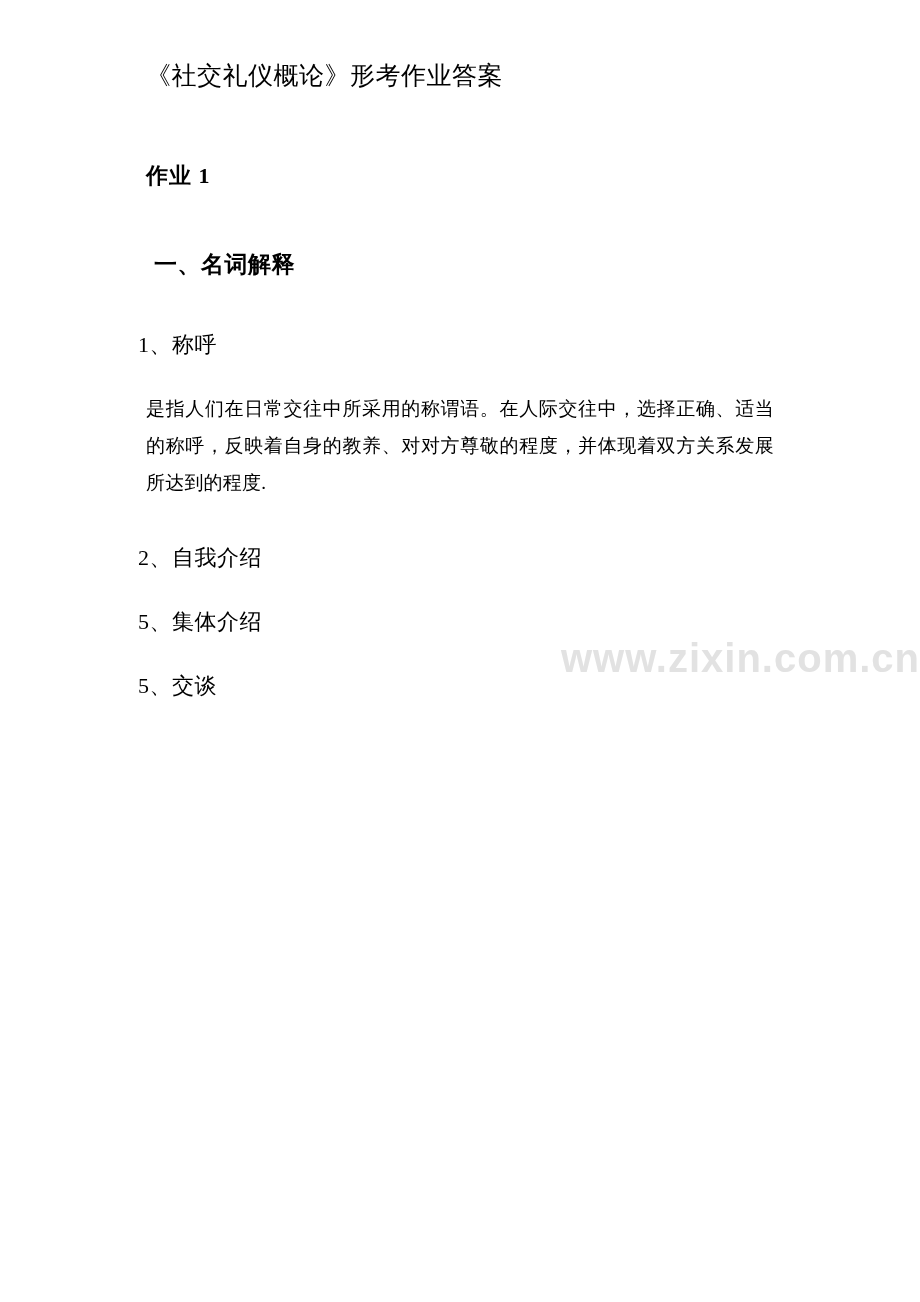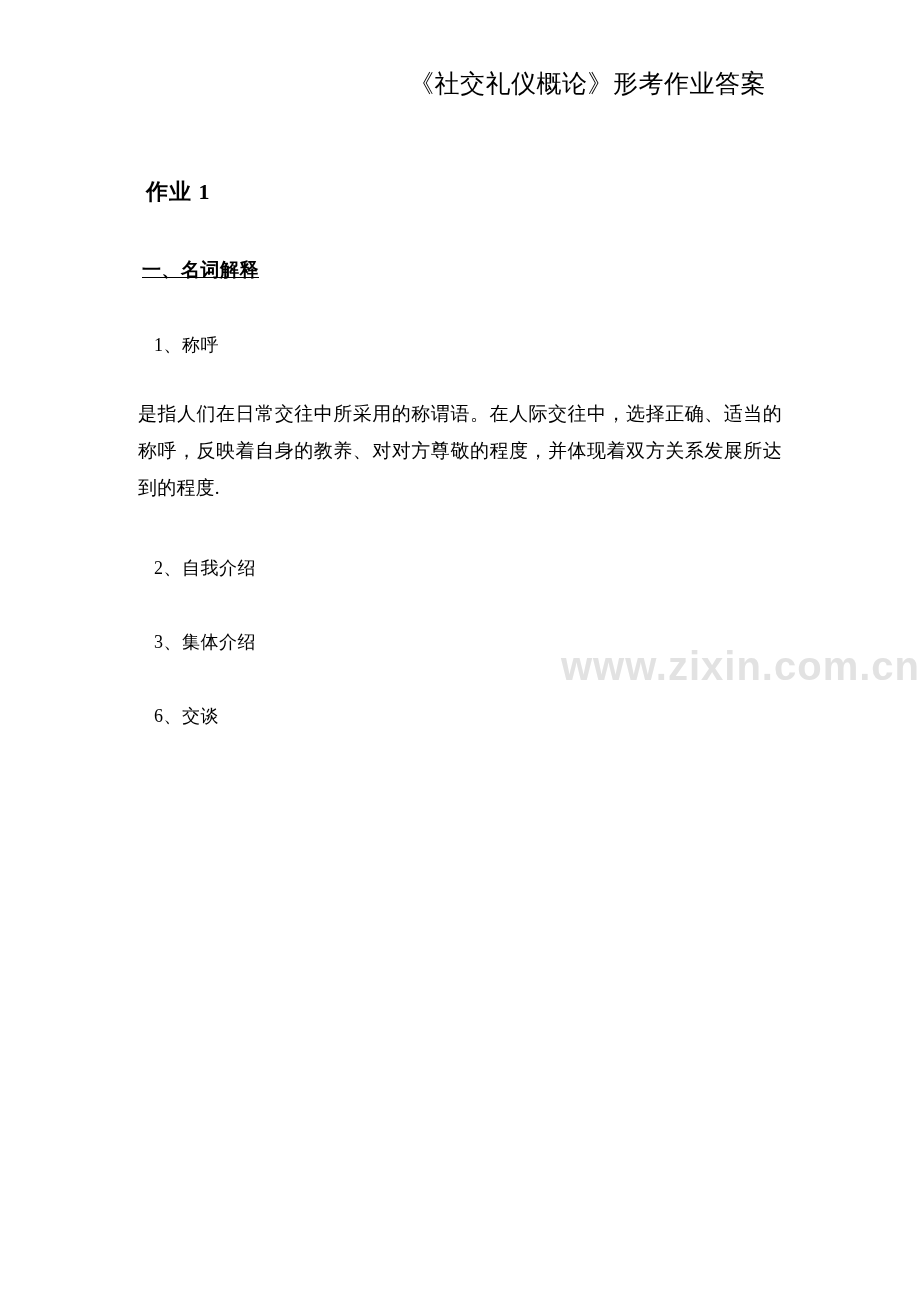--- a/index.html
+++ b/index.html
@@ -16,53 +16,52 @@
     overflow: hidden;
   }
   .page {
     position: relative;
     width: 920px;
     height: 1302px;
     box-sizing: border-box;
     padding: 0 138px;
   }
   .doc-title {
-    text-align: right;
+    text-align: left;
     font-size: 25px;
     line-height: 1.5;
     font-weight: normal;
-    margin: 16px;
+    margin: 8px;
     padding-top: 49px;
     letter-spacing: 0.5px;
   }
   .section-heading {
     font-size: 22px;
     font-weight: bold;
     margin: 8px;
     padding-top: 58px;
     letter-spacing: 1px;
   }
   .sub-heading {
-    font-size: 19px;
+    font-size: 23px;
     font-weight: bold;
-    margin: 4px;
+    margin: 16px;
     padding-top: 42px;
     letter-spacing: 0.5px;
-    text-decoration: underline;
   }
   .term {
-    font-size: 18px;
-    margin: 16px;
+    font-size: 22px;
+    margin: 0;
     padding-top: 34px;
     letter-spacing: 0.5px;
   }
   .para {
     font-size: 19px;
     line-height: 1.95;
-    margin: 0;
+    margin: 8px;
     padding-top: 22px;
     text-align: justify;
     text-justify: inter-ideograph;
     letter-spacing: 0.2px;
   }
   .para.tight {
     padding-top: 14px;
   }
   .watermark {
     position: absolute;
@@ -97,18 +96,18 @@
 
     <h2 class="section-heading">作业 1</h2>
 
     <h3 class="sub-heading">一、名词解释</h3>
 
     <p class="term">1、称呼</p>
     <p class="para">是指人们在日常交往中所采用的称谓语。在人际交往中，选择正确、适当的称呼，反映着自身的教养、对对方尊敬的程度，并体现着双方关系发展所达到的程度.</p>
 
     <p class="term">2、自我介绍</p>
 
-    <p class="term">3、集体介绍</p>
+    <p class="term">5、集体介绍</p>
 
-    <p class="term">6、交谈</p>
+    <p class="term">5、交谈</p>
 
   </div>
 </div>
 
 </body></html>

